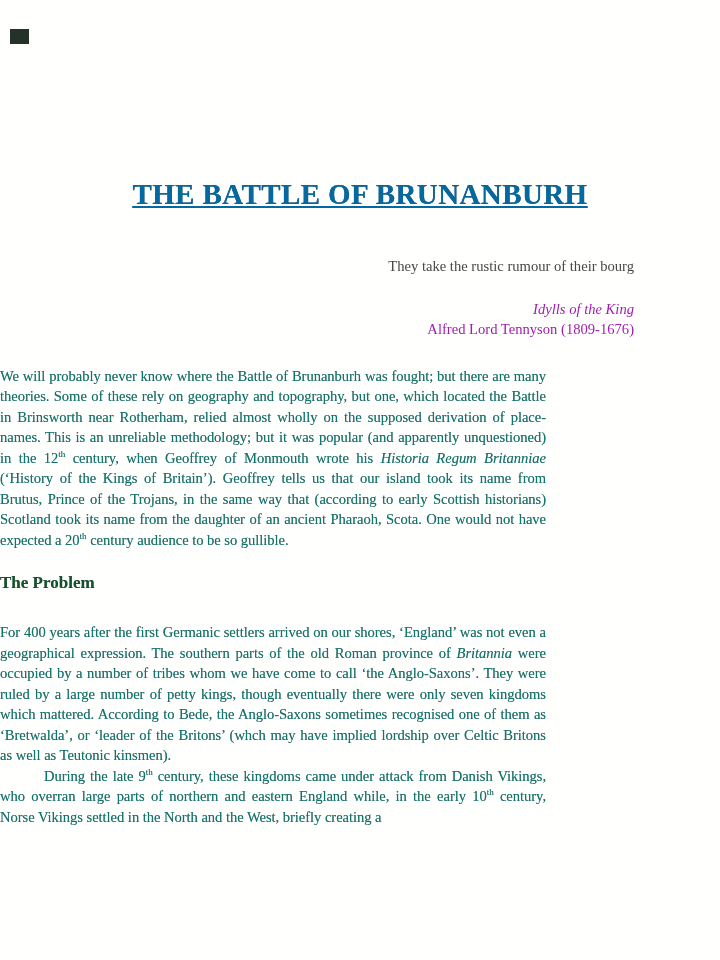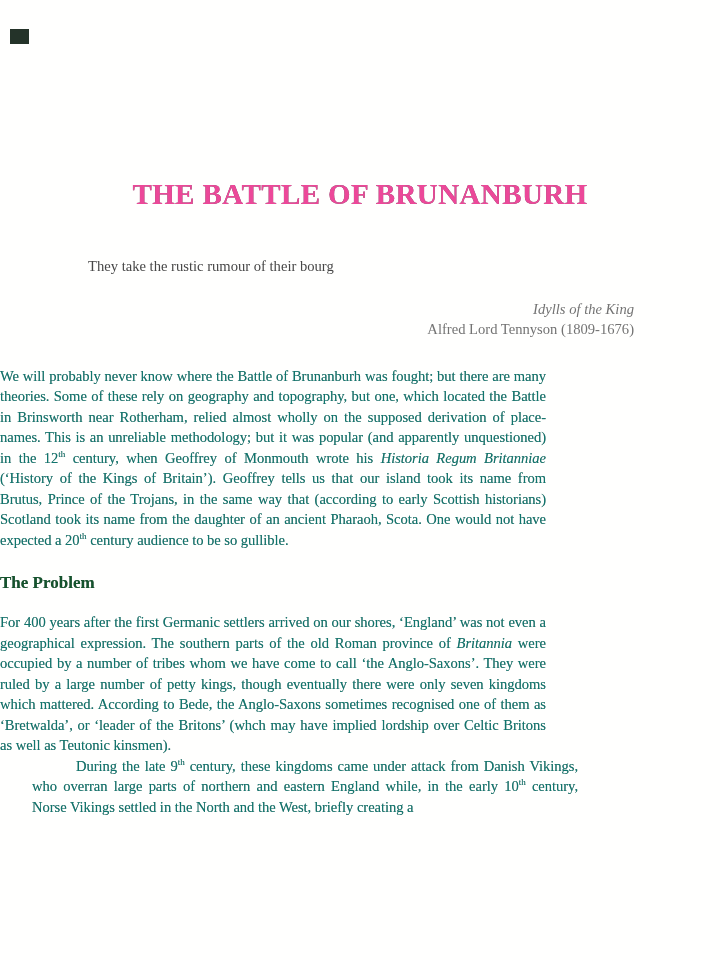--- a/index.html
+++ b/index.html
@@ -25,61 +25,62 @@
     background: #243329;
   }
   .title {
     margin: 0;
     padding-top: 180px;
     text-align: center;
     font-size: 29px;
     line-height: 1;
     font-weight: bold;
     letter-spacing: 0.4px;
-    color: #ec4899;
+    color: #0369a1;
     text-shadow: 0 0 0.4px #555;
+    text-decoration: underline;
   }
   .col {
     margin-left: 88px;
     width: 546px;
   }
   .epigraph {
     margin-top: 47px;
-    text-align: left;
+    text-align: right;
     font-size: 14.6px;
     line-height: 20.5px;
     color: #474747;
   }
   .attribution {
     margin-top: 22px;
     text-align: right;
     font-size: 14.6px;
     line-height: 20.5px;
-    color: #737373;
+    color: #a21caf;
   }
   .body-para {
     margin: 0;
     text-align: justify;
     font-size: 14.6px;
     line-height: 20.5px;
     letter-spacing: -0.05px;
     color: #0f766e;
     text-shadow: 0 0 0.35px rgba(70,70,70,0.55);
   }
   .mt-intro   { margin-top: 26px; }
   .heading {
     margin: 22px 0 0 0;
     font-size: 17px;
     font-weight: bold;
     color: #14532d;
     line-height: 22px;
     text-shadow: 0 0 0.35px rgba(51,51,51,0.55);
   }
-  .mt-para    { margin-top: 18px; }
-  .indent     { text-indent: 44px; padding-left: 32px; }
+  .mt-para    { margin-top: 28px; }
+  .indent     { text-indent: 44px; }
   .it  { font-style: italic; }
   .sup { vertical-align: super; font-size: 0.62em; line-height: 0; }
 </style>
 </head>
 <body>
 
 <div class="page">
 
   <div class="corner-mark"></div>
 

